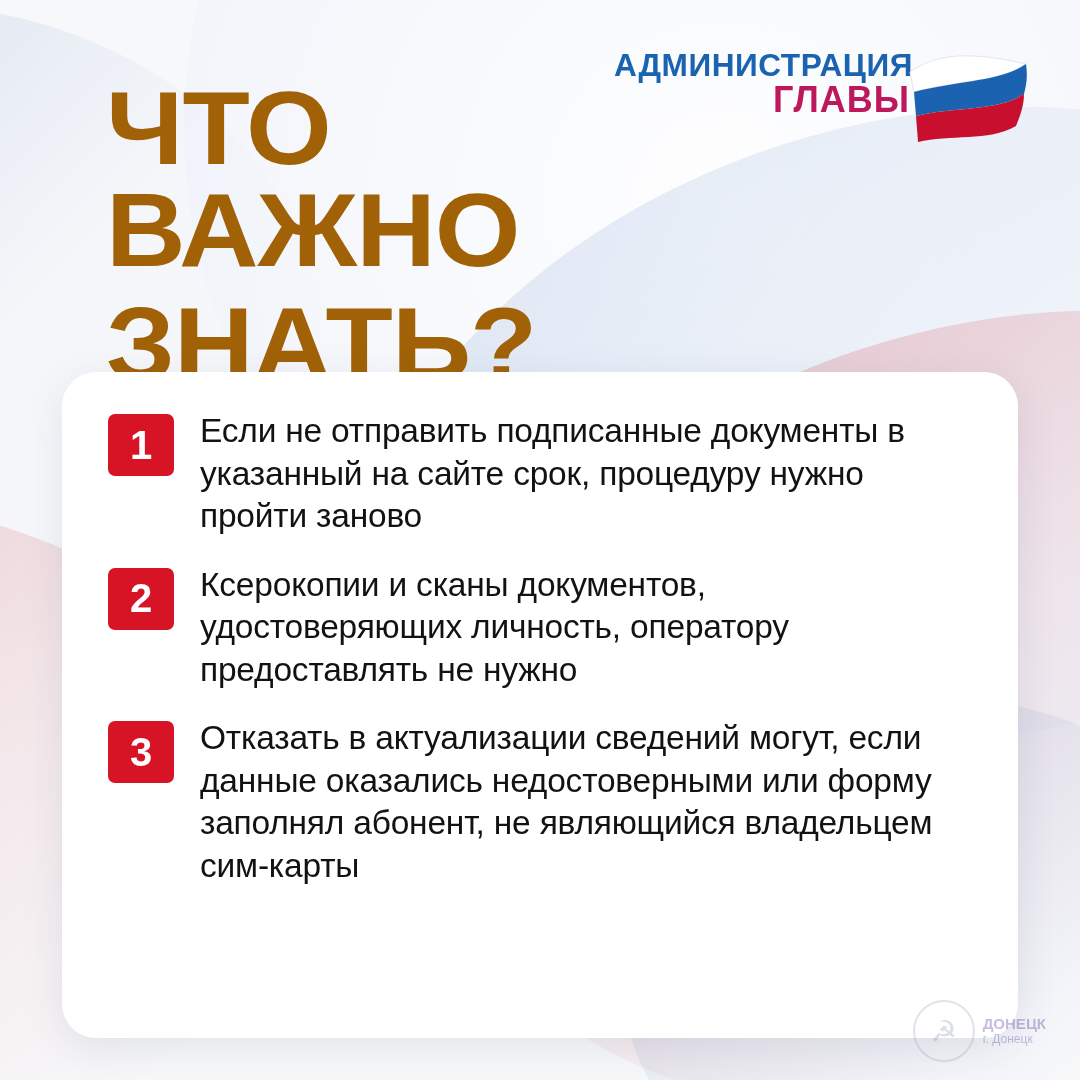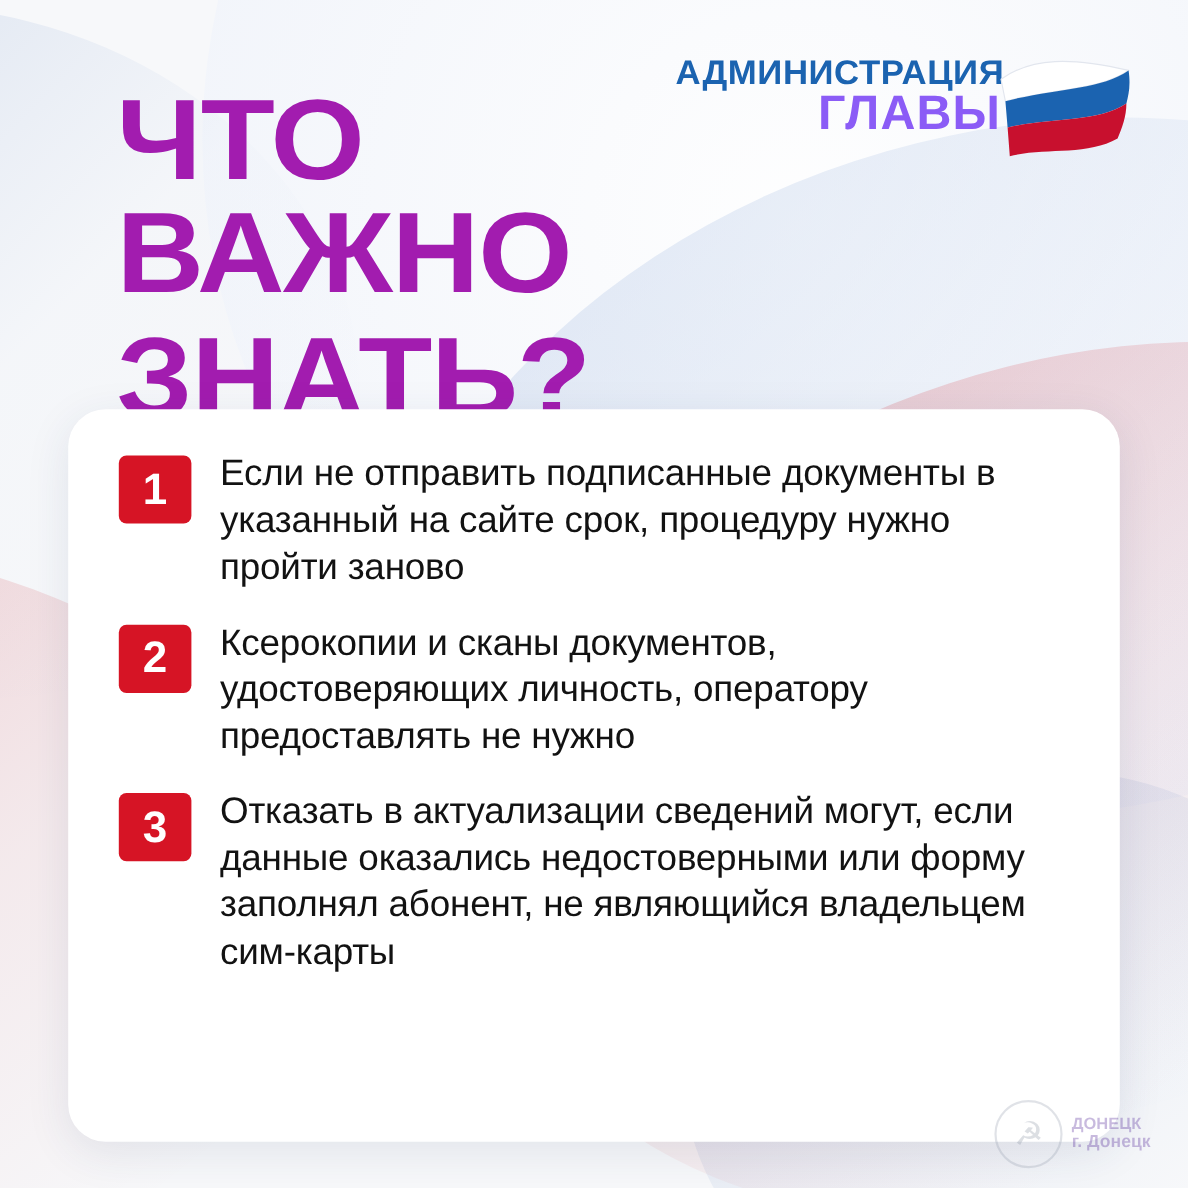--- a/index.html
+++ b/index.html
@@ -87,41 +87,41 @@
   }
   .logo-line1 {
     font-size: 31px;
     font-weight: bold;
     letter-spacing: 0.5px;
     color: #1b63b0;
     font-family: "Liberation Sans", sans-serif;
     transform: scaleX(1.02);
   }
   .logo-line2 {
-    font-size: 44px;
+    font-size: 36px;
     font-weight: bold;
     letter-spacing: 1px;
-    color: #8b5cf6;
+    color: #be185d;
     margin-top: 2px;
   }
   .logo-flag {
     position: absolute;
     right: -4px;
     top: 2px;
     width: 128px;
     height: 96px;
   }
 
   
   .heading {
     position: absolute;
     left: 106px;
     top: 78px;
     width: 620px;
-    color: #a21caf;
+    color: #a16207;
     font-family: "Liberation Sans", sans-serif;
     font-weight: bold;
     font-size: 104px;
     line-height: 0.98;
     letter-spacing: -1px;
     text-transform: uppercase;
   }
   .heading .ln {
     display: block;
     transform: scaleX(1.06);
@@ -195,21 +195,21 @@
     font-size: 30px;
     margin-right: 8px;
   }
   .wm-text {
     font-size: 15px;
     color: #4c1d95;
     line-height: 1.15;
     font-weight: bold;
   }
   .wm-text span { display: block; }
-  .wm-text .wm2 { font-size: 16px; font-weight: bold; }
+  .wm-text .wm2 { font-size: 12px; font-weight: normal; }
 </style>
 </head>
 <body>
 
 <div id="poster">
 
   <div class="bg-base"></div>
   <div class="bg-swoosh sw1"></div>
   <div class="bg-swoosh sw5"></div>
   <div class="bg-swoosh sw2"></div>

